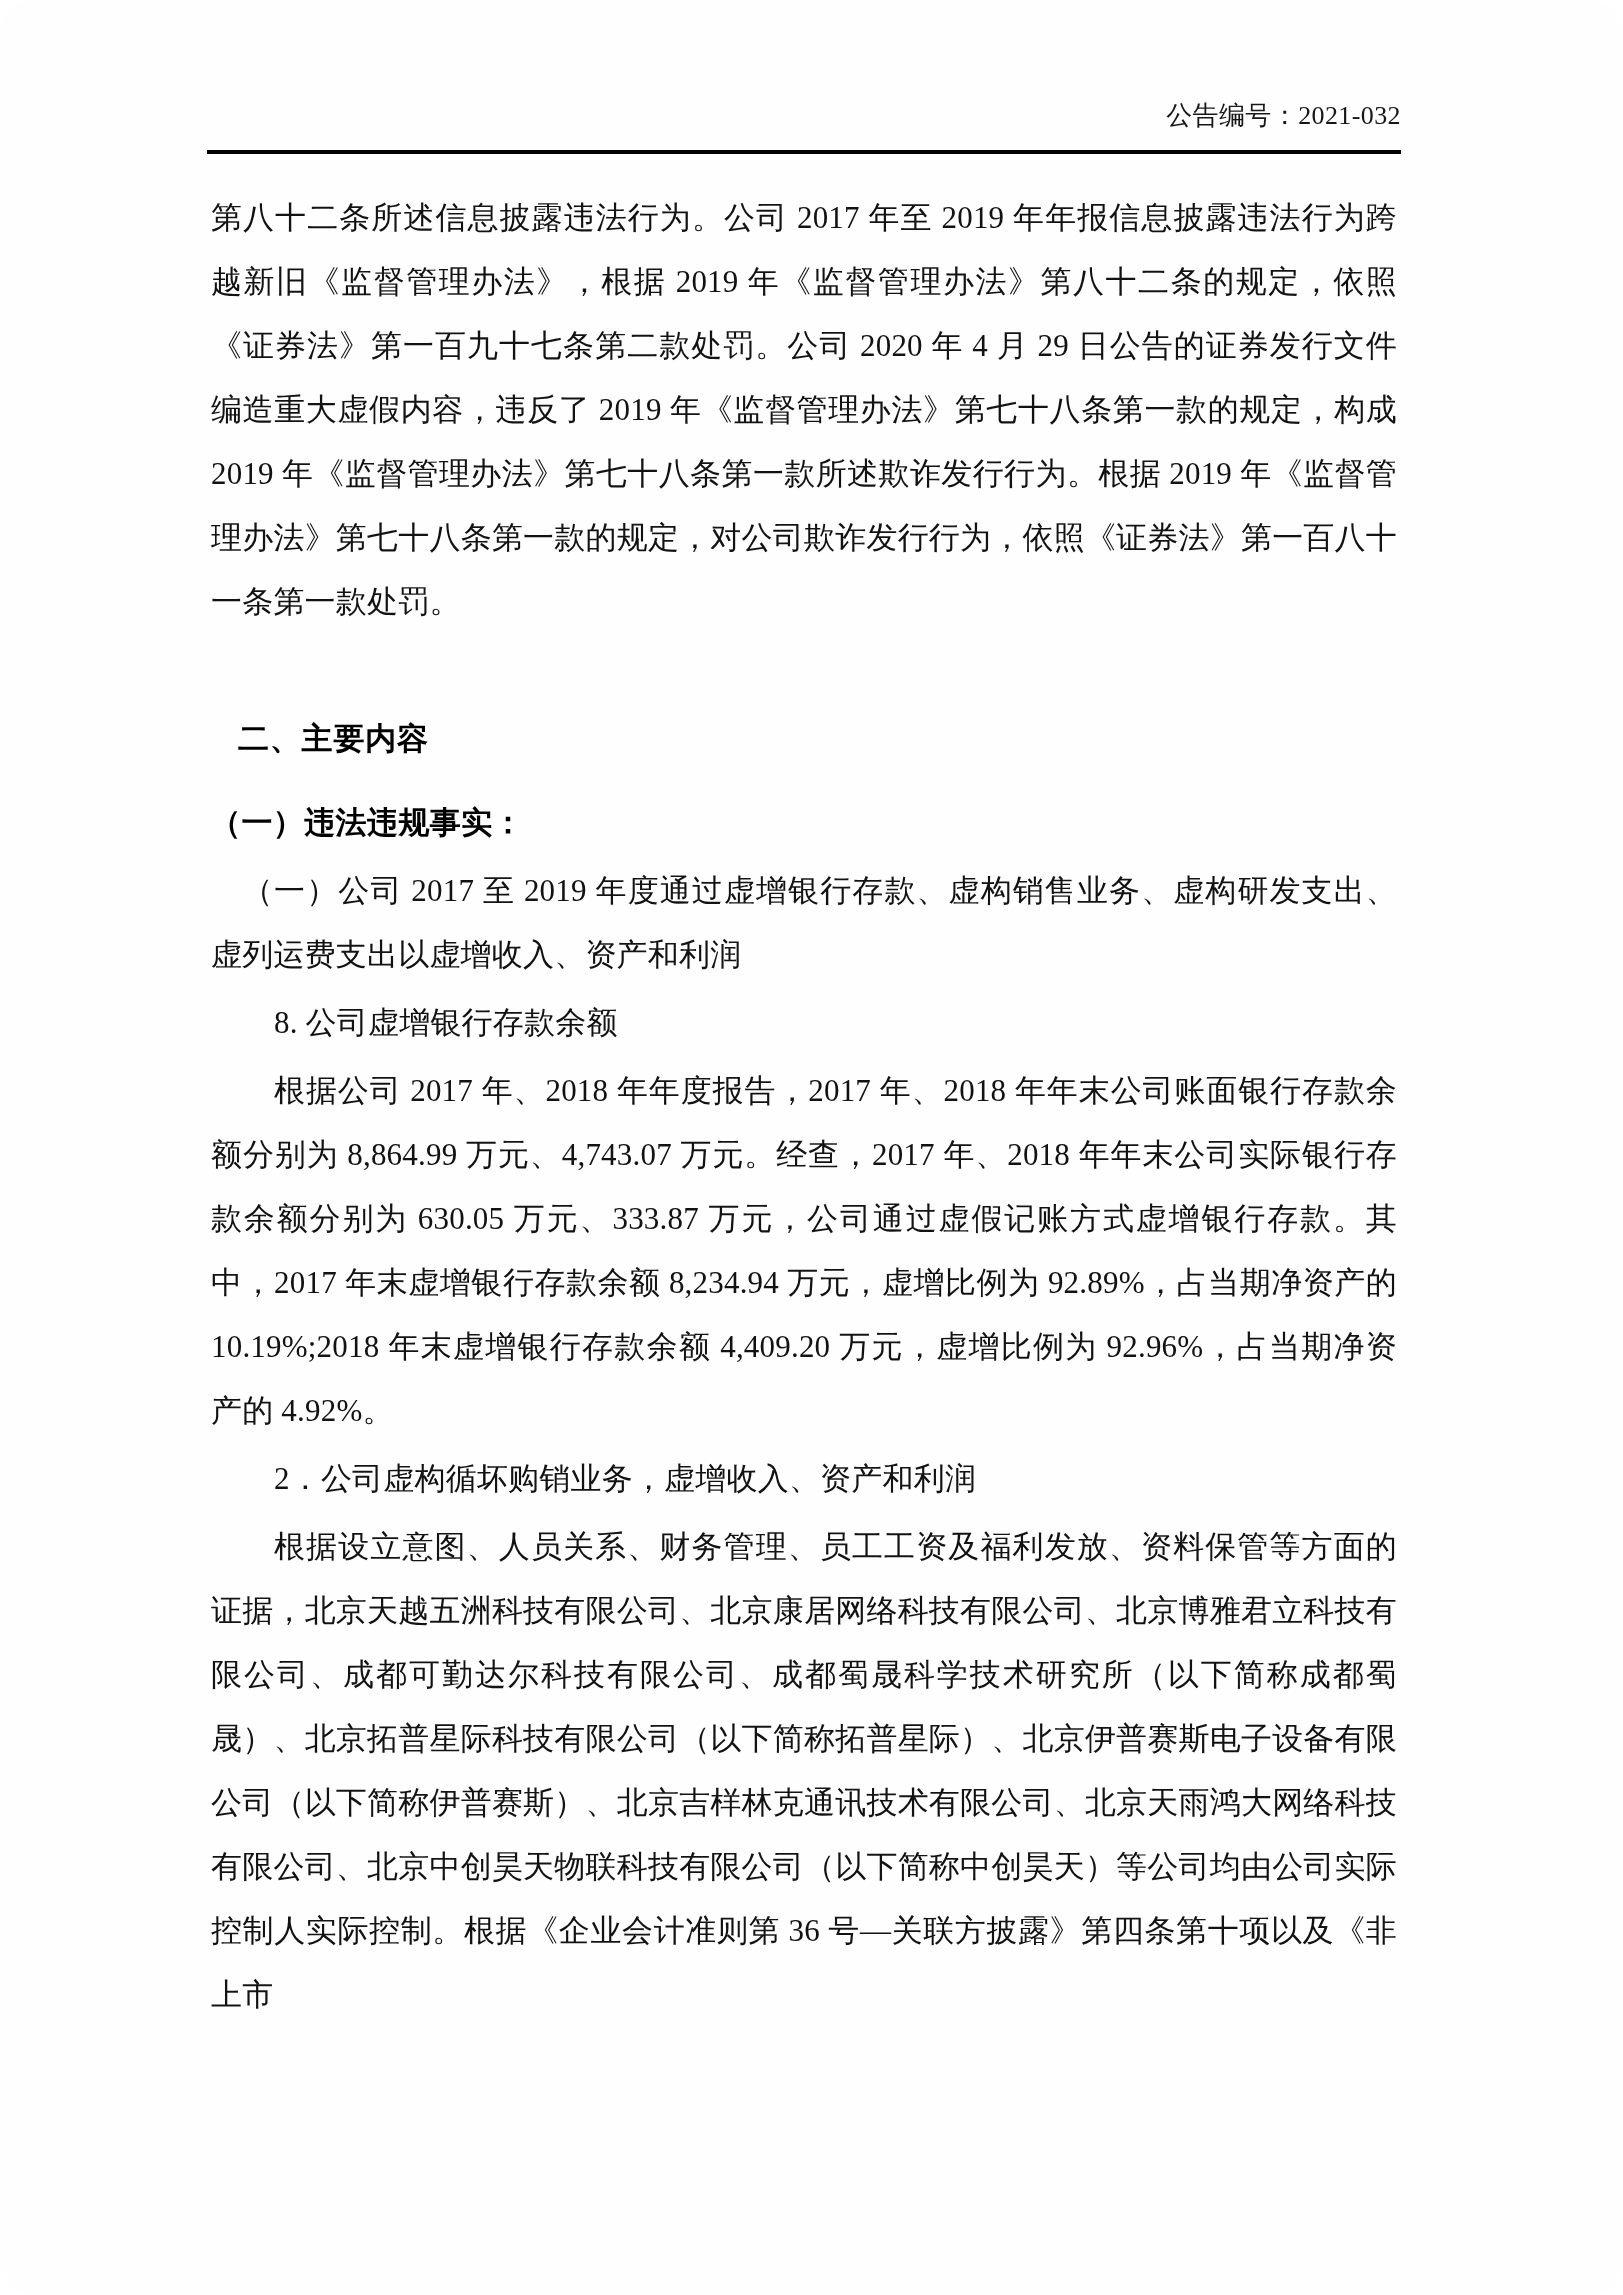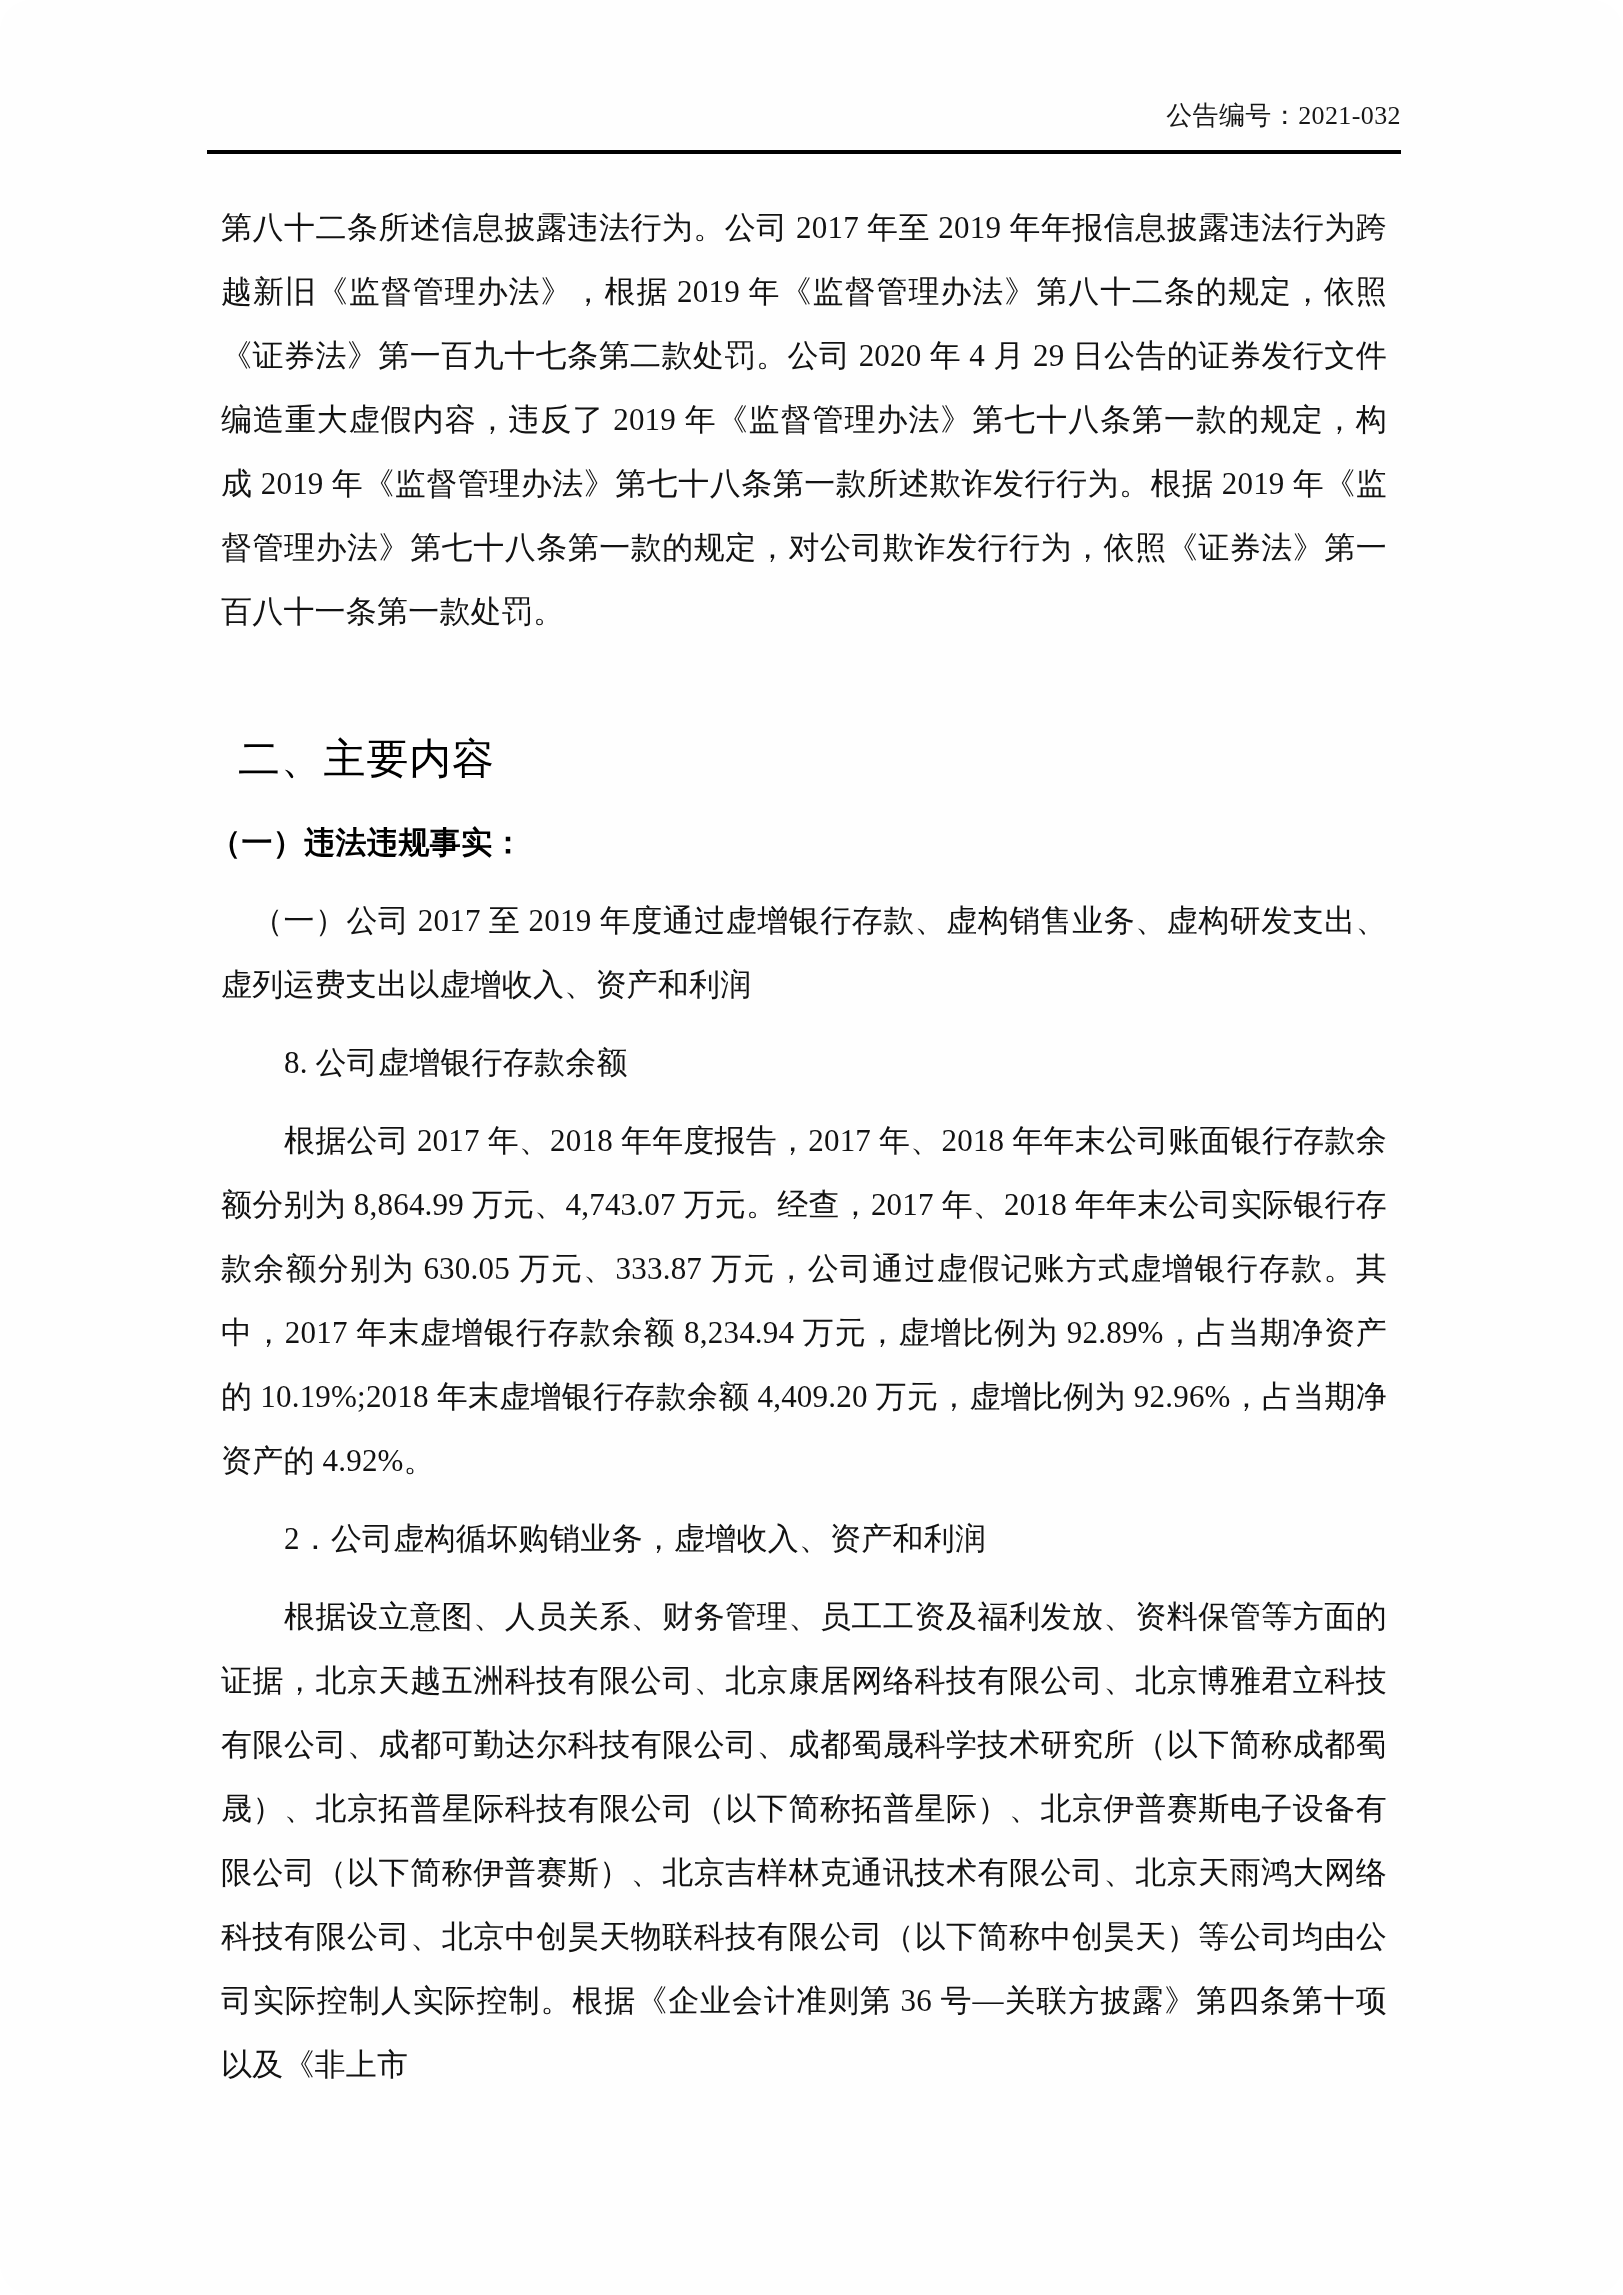--- a/index.html
+++ b/index.html
@@ -49,41 +49,41 @@
     top: 182px;
     width: 1194px;
   }
 
   .para {
     font-size: 31px;
     line-height: 64px;
     text-align: justify;
     text-justify: inter-ideograph;
     text-align-last: left;
-    margin: 14px;
+    margin: 4px;
     color: #121212;
     letter-spacing: 0.2px;
   }
   .para.cont {           
     text-indent: 0;
   }
   .para.indent1 {        
     text-indent: 31px;
   }
   .para.indent2 {        
     text-indent: 63px;
   }
 
   .gap-lg { height: 69px; }
   .gap-sm { height: 17px; }
 
   .heading {
-    font-size: 42px;
+    font-size: 31px;
     line-height: 64px;
-    font-weight: normal;
+    font-weight: bold;
     margin: 0;
     text-indent: 31px;
     color: #000000;
     letter-spacing: 0.8px;
   }
   .subheading {
     font-size: 31px;
     line-height: 64px;
     font-weight: bold;
     margin: 3px;

